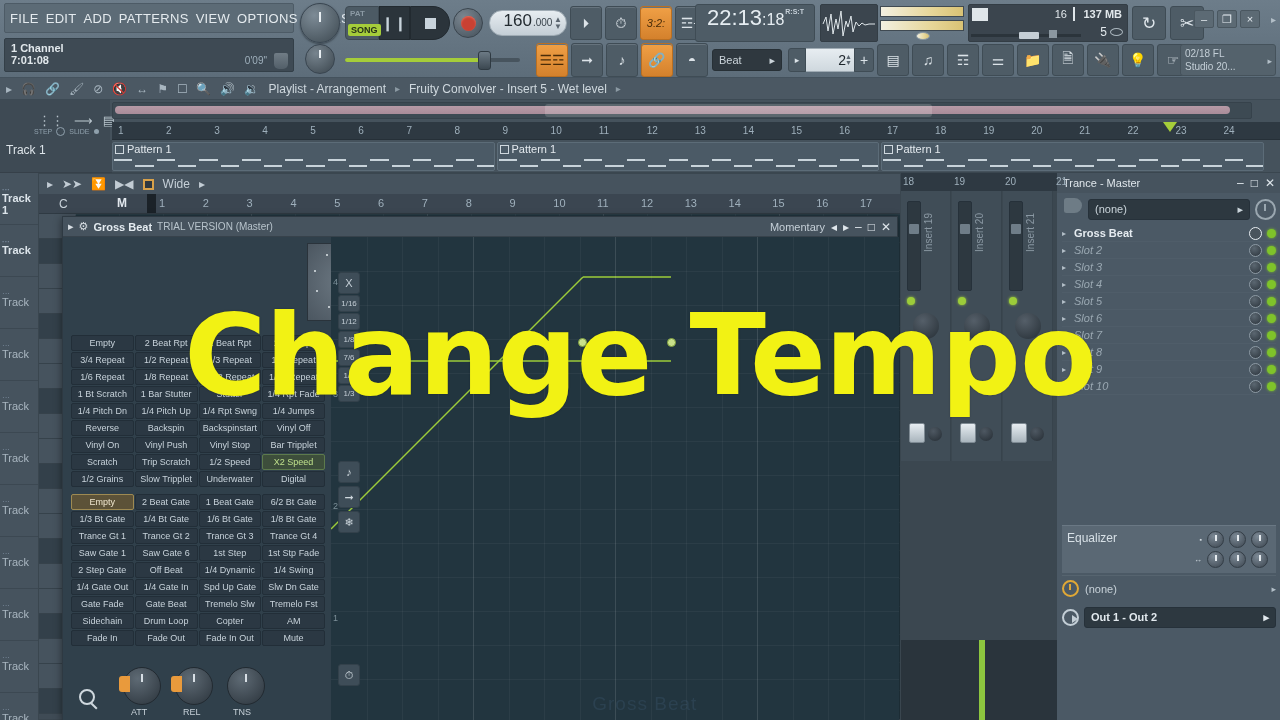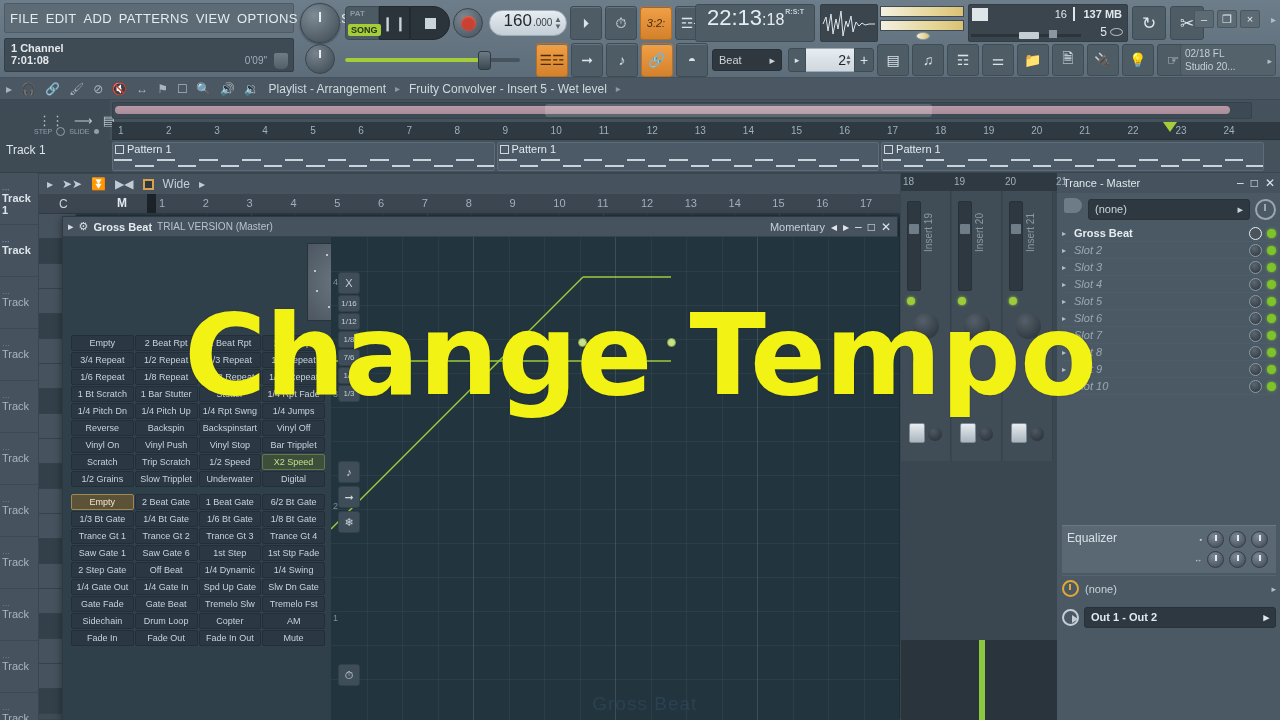--- a/index.html
+++ b/index.html
@@ -799,20 +799,33 @@
             <div class="gb-cell">Drum Loop</div>
             <div class="gb-cell">Copter</div>
             <div class="gb-cell">AM</div>
             <div class="gb-cell">Fade In</div>
             <div class="gb-cell">Fade Out</div>
             <div class="gb-cell">Fade In Out</div>
             <div class="gb-cell">Mute</div>
           </div>
       </div>
 
+      <div class="gb-knobrow">
+        <span class="gb-mag"></span>
+        <span class="gknob" style="left:60px;top:4px">
+            <i class="ind"></i>
+          </span>
+        <span class="gk-lab" style="left:68px;top:44px">ATT</span>
+        <span class="gknob" style="left:112px;top:4px">
+            <i class="ind"></i>
+          </span>
+        <span class="gk-lab" style="left:120px;top:44px">REL</span>
+        <span class="gknob" style="left:164px;top:4px"></span>
+        <span class="gk-lab" style="left:170px;top:44px">TNS</span>
+      </div>
 
       <div class="gb-env" id="gb-env">
         <svg width="568" height="484" viewBox="0 0 568 484">
           <line x1="0" y1="124" x2="252" y2="124" stroke="#9ccc3a" stroke-width="1.4"></line>
           <line x1="252" y1="124" x2="340" y2="124" stroke="#9ccc3a" stroke-width="1.4"></line>
           <polyline points="0,62 340,62" fill="none" stroke="#9ccc3a" stroke-width="1.2" opacity="0"></polyline>
           <line x1="0" y1="292" x2="340" y2="292" stroke="#9ccc3a" stroke-width="0"></line>
           <polyline points="0,42 252,42" fill="none" stroke="#9ccc3a" stroke-width="0"></polyline>
           <line x1="0" y1="292" x2="252" y2="40" stroke="#9ccc3a" stroke-width="1.4"></line>
           <line x1="252" y1="40" x2="340" y2="40" stroke="#9ccc3a" stroke-width="1.4"></line>

